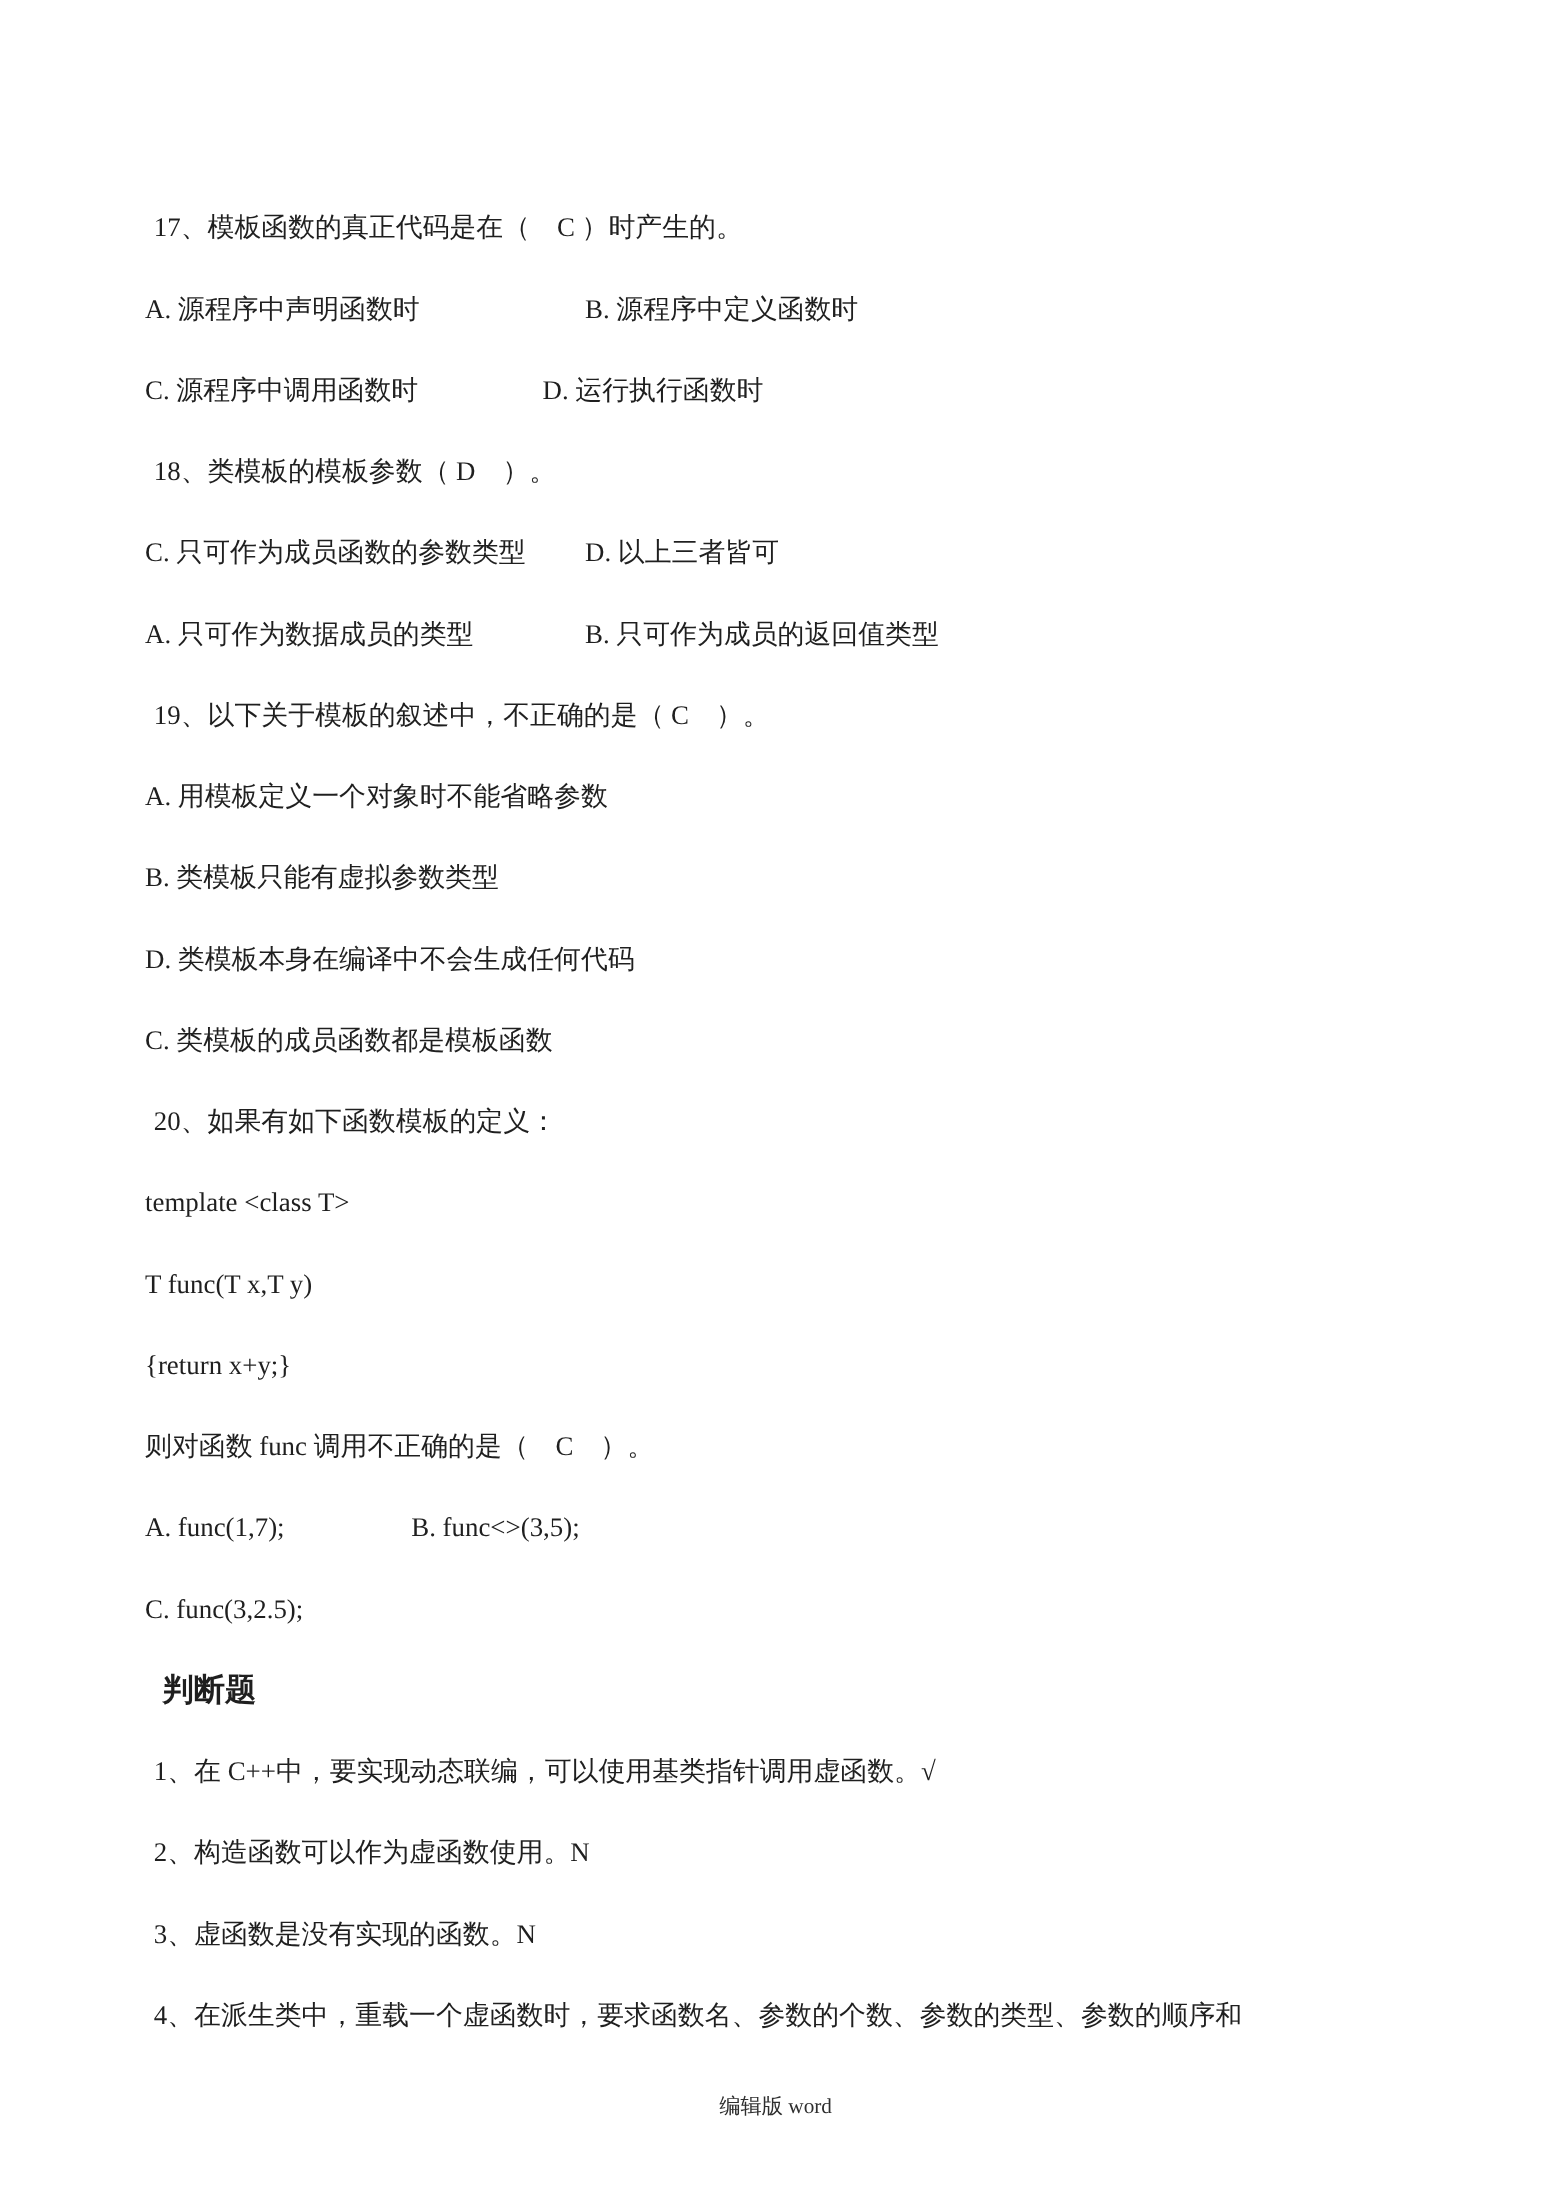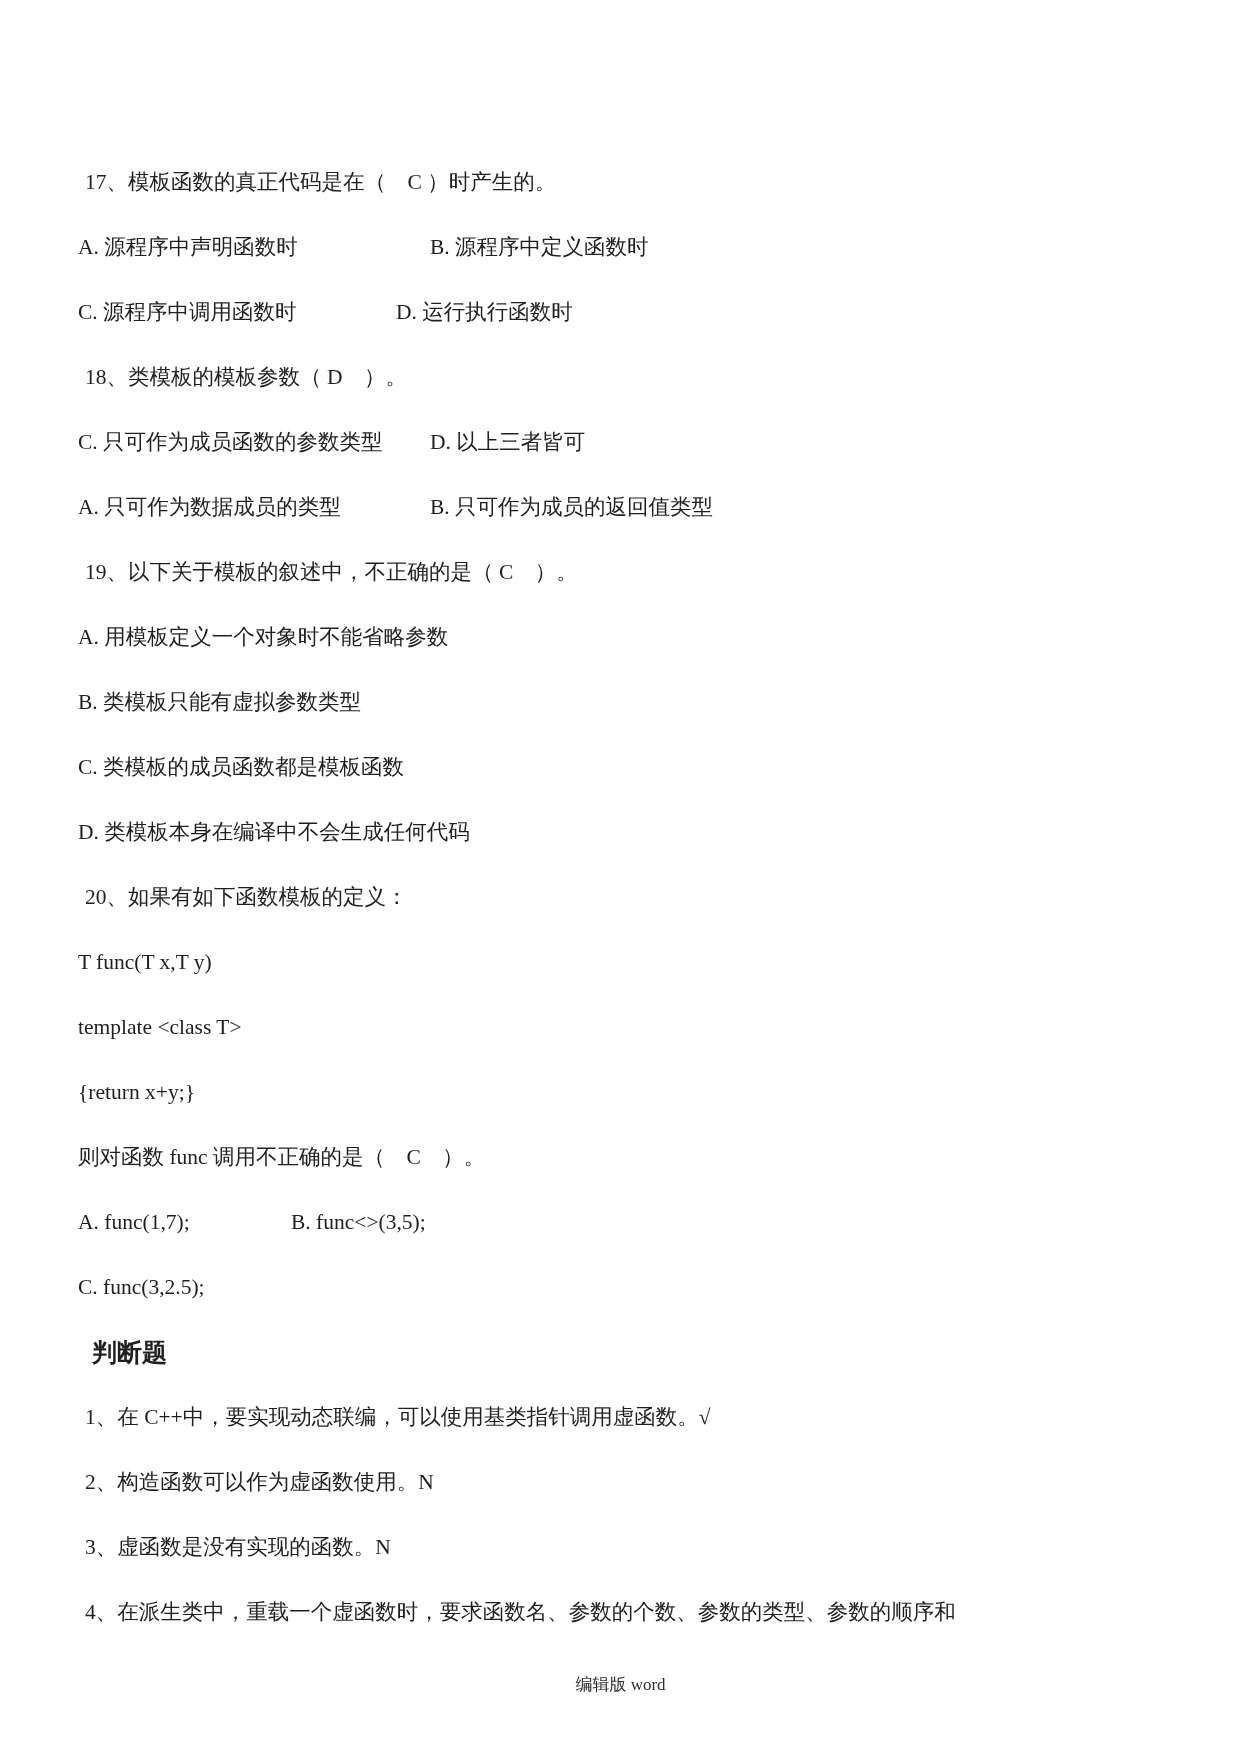--- a/index.html
+++ b/index.html
@@ -9,21 +9,21 @@
   }
   body {
     width: 1241px;
     height: 1754px;
     position: relative;
     font-family: "Liberation Serif", "DejaVu Serif", serif;
     color: #1f1f1f;
     overflow: hidden;
   }
   .doc {
-    padding: 150px 100px 0 78px;
+    padding: 150px 100px 0 116px;
   }
   .line {
     margin: 0;
     height: 65px;
     line-height: 65px;
     font-size: 21.5px;
     white-space: nowrap;
     position: relative;
   }
   
@@ -78,29 +78,29 @@
     <span class="left">A. 只可作为数据成员的类型</span>
     <span class="right" style="left:352px">B. 只可作为成员的返回值类型</span>
   </p>
 
   <p class="line qnum">19、以下关于模板的叙述中，不正确的是（ C　）。</p>
 
   <p class="line">A. 用模板定义一个对象时不能省略参数</p>
 
   <p class="line">B. 类模板只能有虚拟参数类型</p>
 
+  <p class="line">D. 类模板本身在编译中不会生成任何代码</p>
+
   <p class="line">C. 类模板的成员函数都是模板函数</p>
-
-  <p class="line">D. 类模板本身在编译中不会生成任何代码</p>
 
   <p class="line qnum">20、如果有如下函数模板的定义：</p>
 
+  <p class="line">template &lt;class T&gt;</p>
+
   <p class="line">T func(T x,T y)</p>
-
-  <p class="line">template &lt;class T&gt;</p>
 
   <p class="line">{return x+y;}</p>
 
   <p class="line">则对函数 func 调用不正确的是（　C　）。</p>
 
   <p class="line cols">
     <span class="left">A. func(1,7);</span>
     <span class="right" style="left:213px">B. func&lt;&gt;(3,5);</span>
   </p>
 

